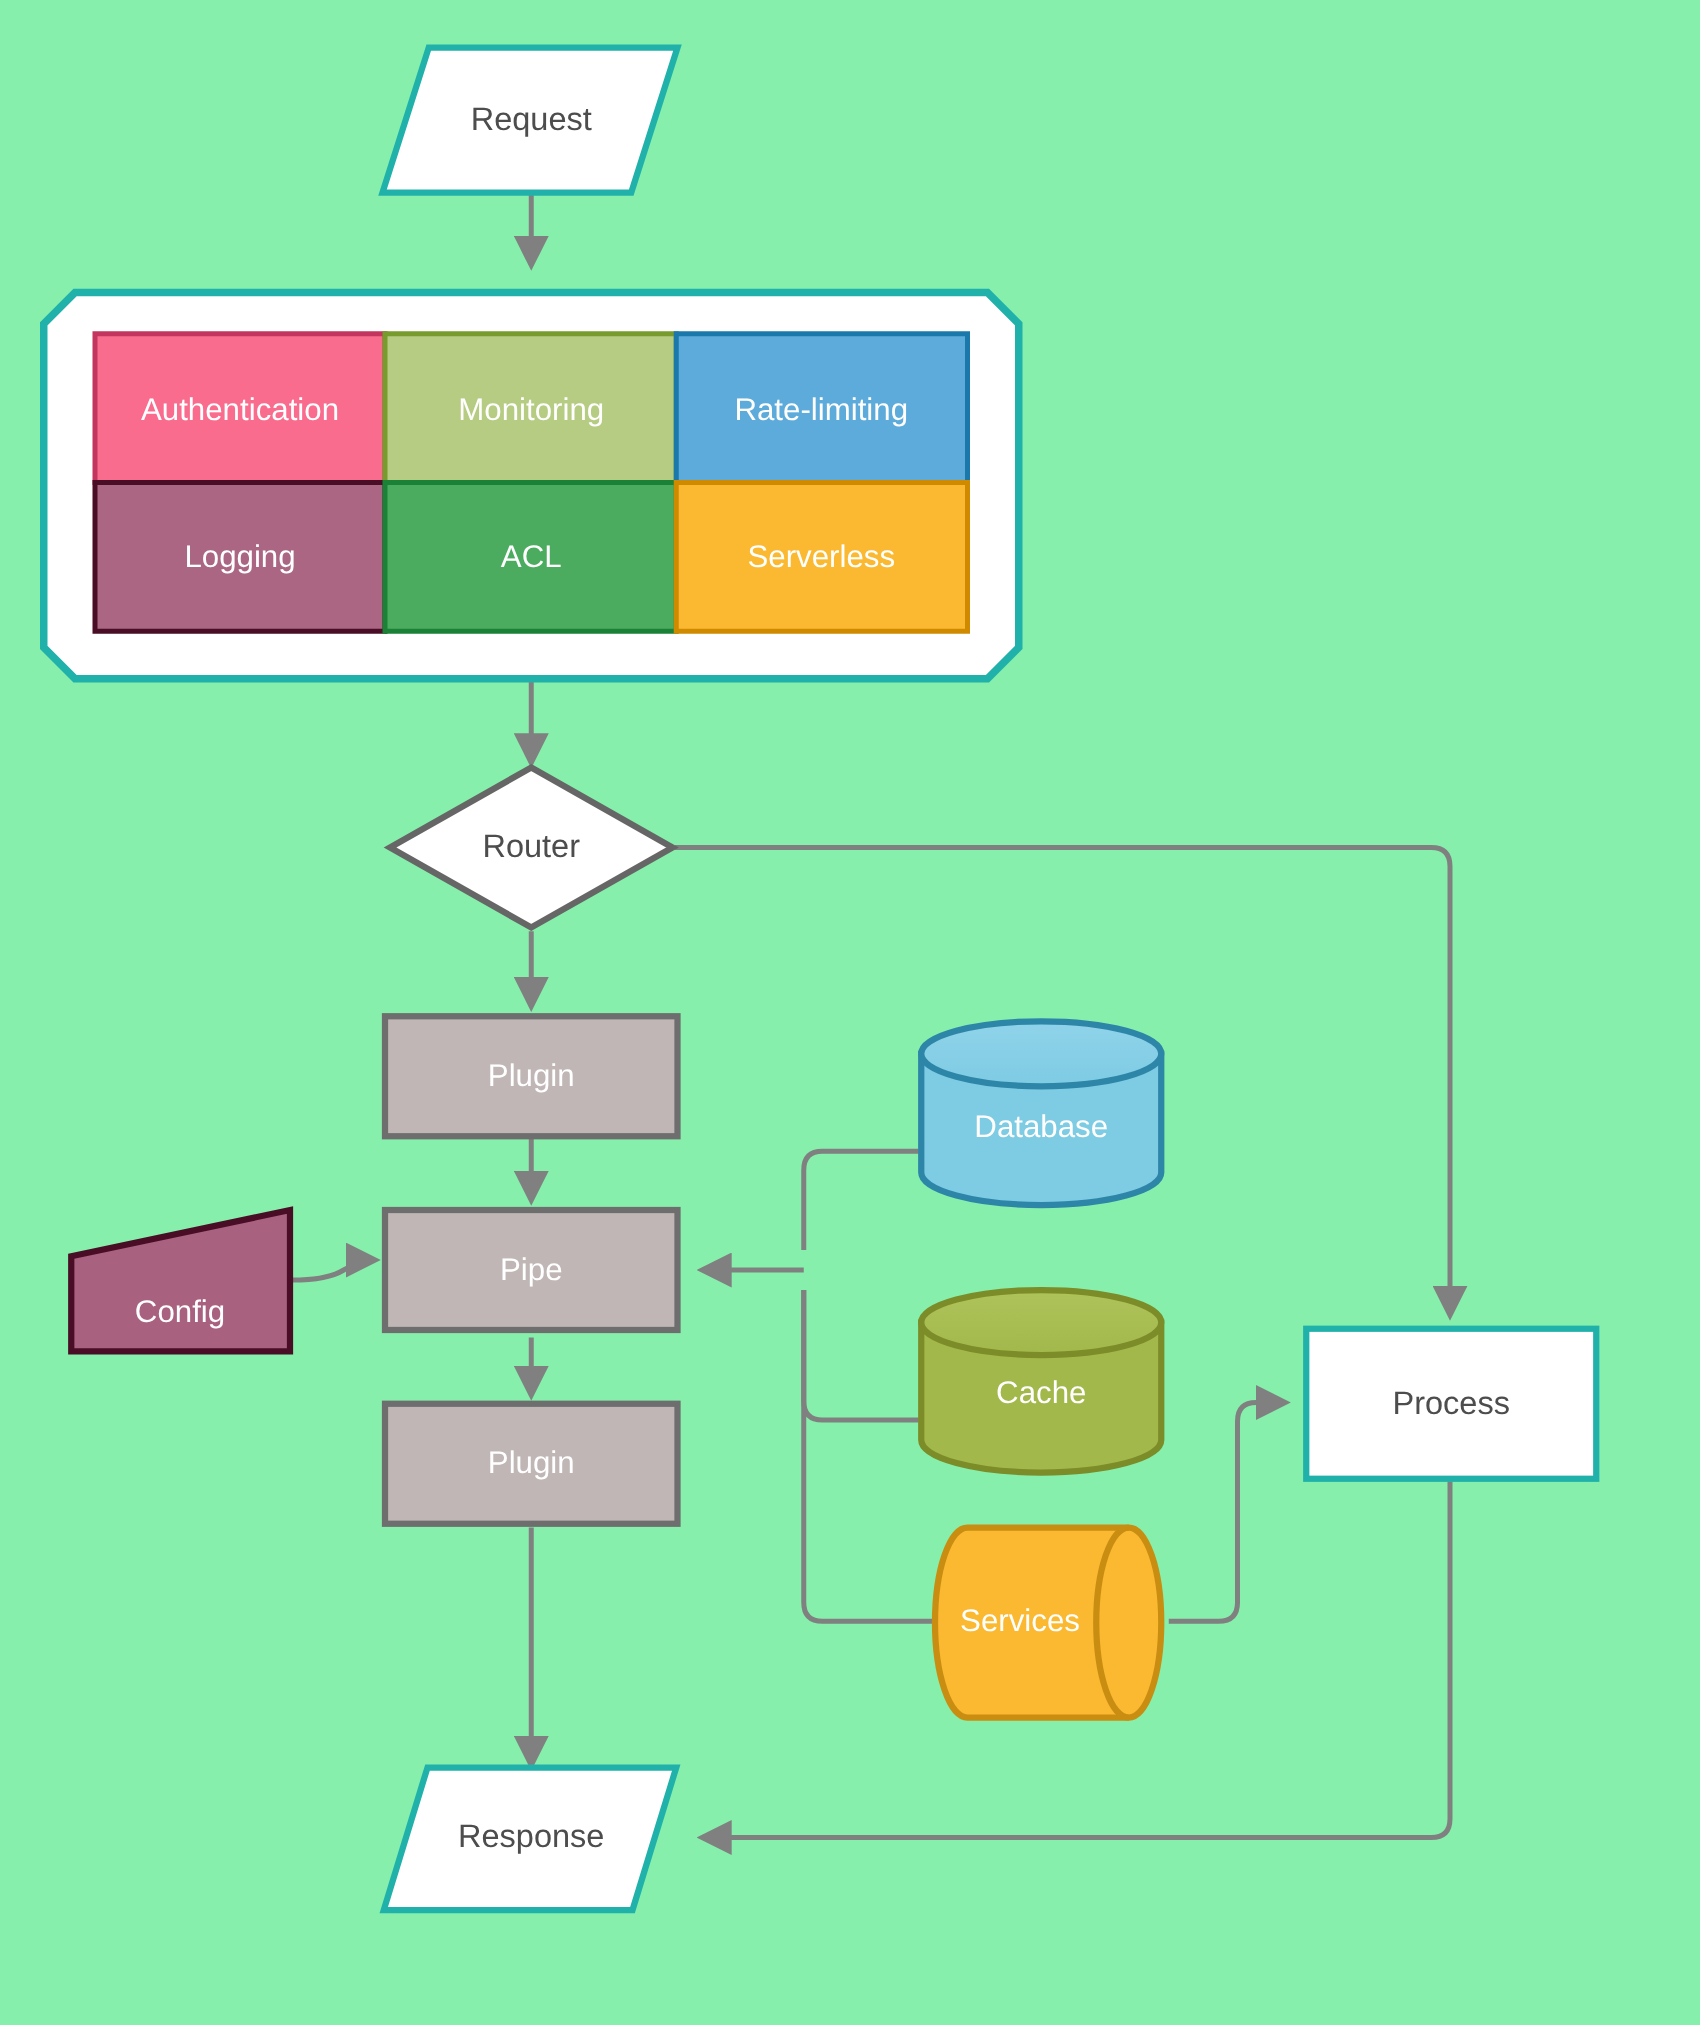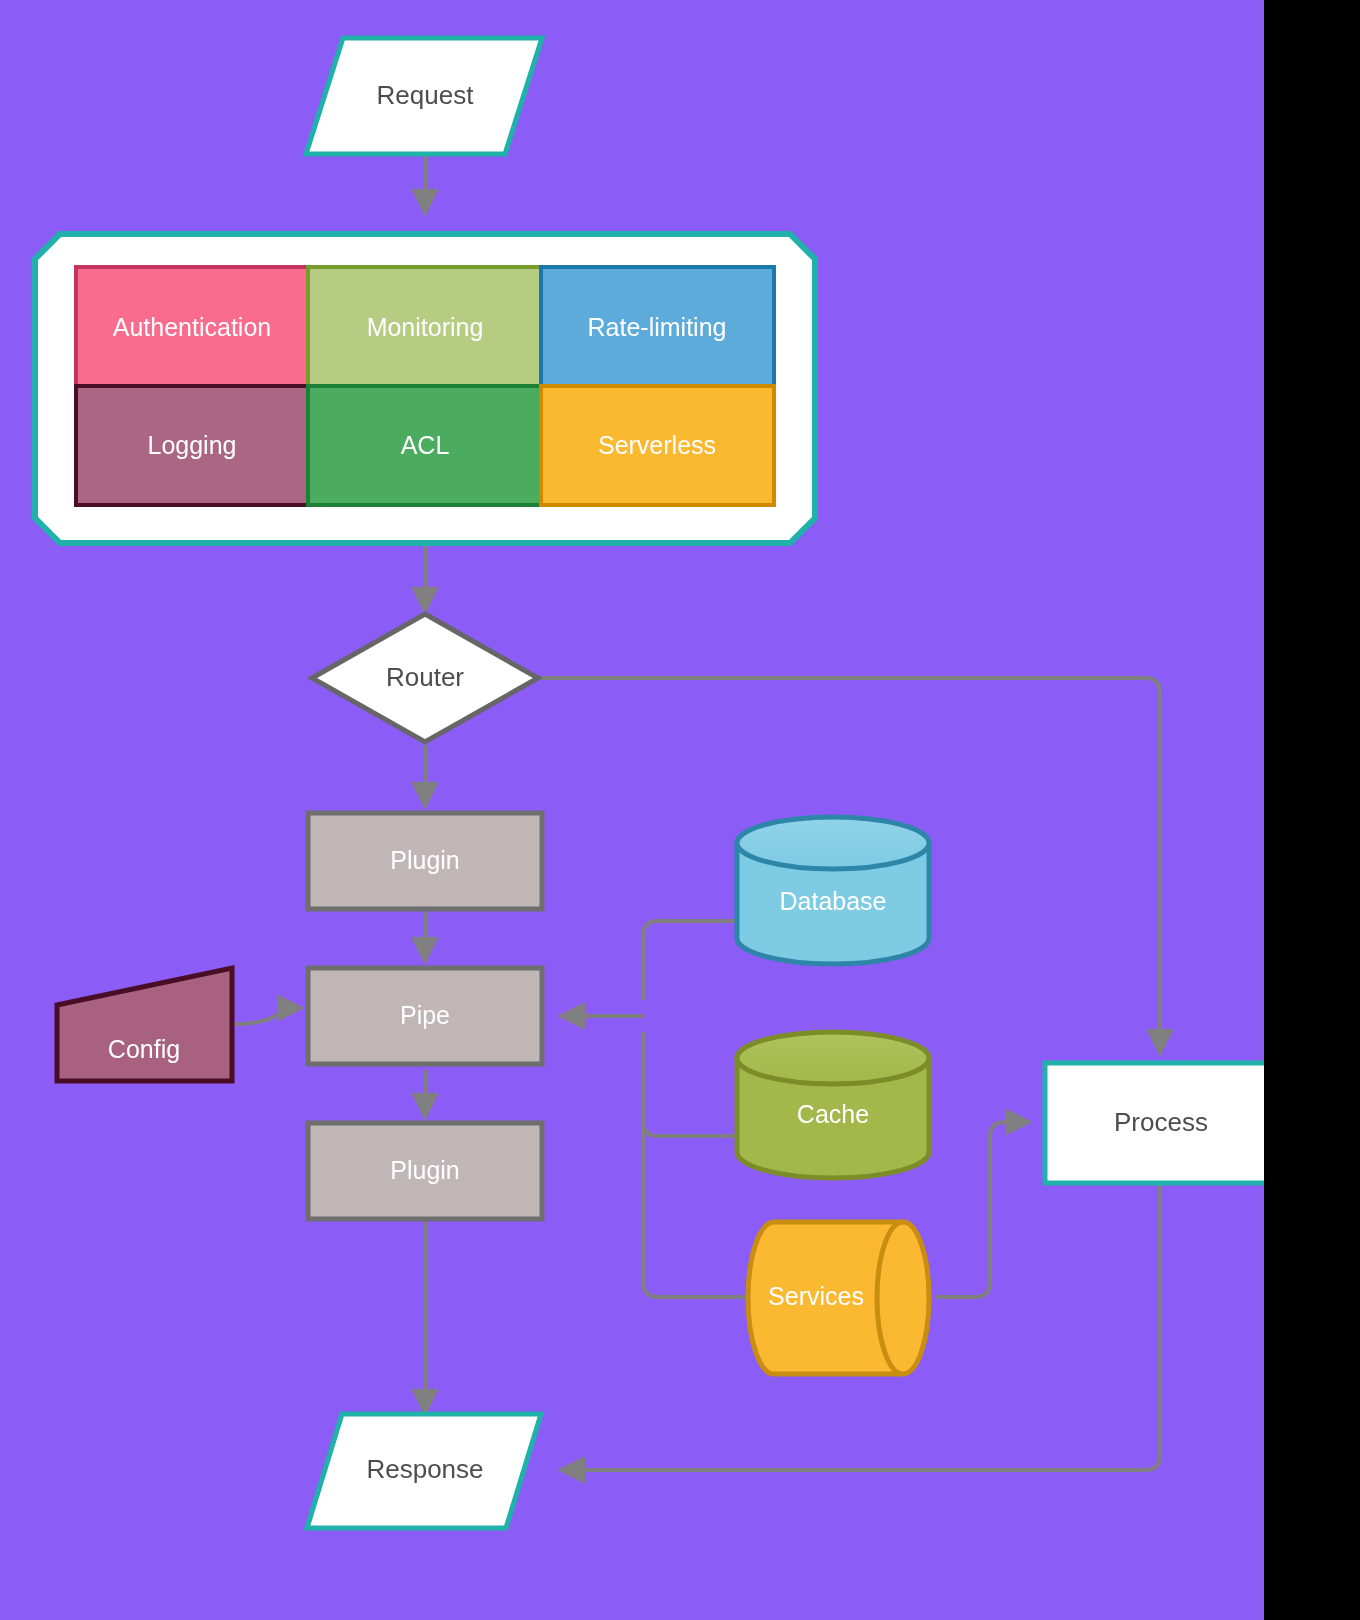--- a/index.html
+++ b/index.html
@@ -2,23 +2,23 @@
 <html><head>
 <meta charset="utf-8">
 <style>
   html, body {
     margin: 0;
     padding: 0;
     background: #000000;
   }
   #stage {
     position: relative;
-    width: 1264px;
+    width: 1360px;
     height: 1620px;
-    background: #8b5cf6;
+    background: #86efac;
     overflow: hidden;
     font-family: "Liberation Sans", sans-serif;
   }
   svg#diagram {
     position: absolute;
     left: 0;
     top: 0;
     width: 1360px;
     height: 1620px;
     display: block;

